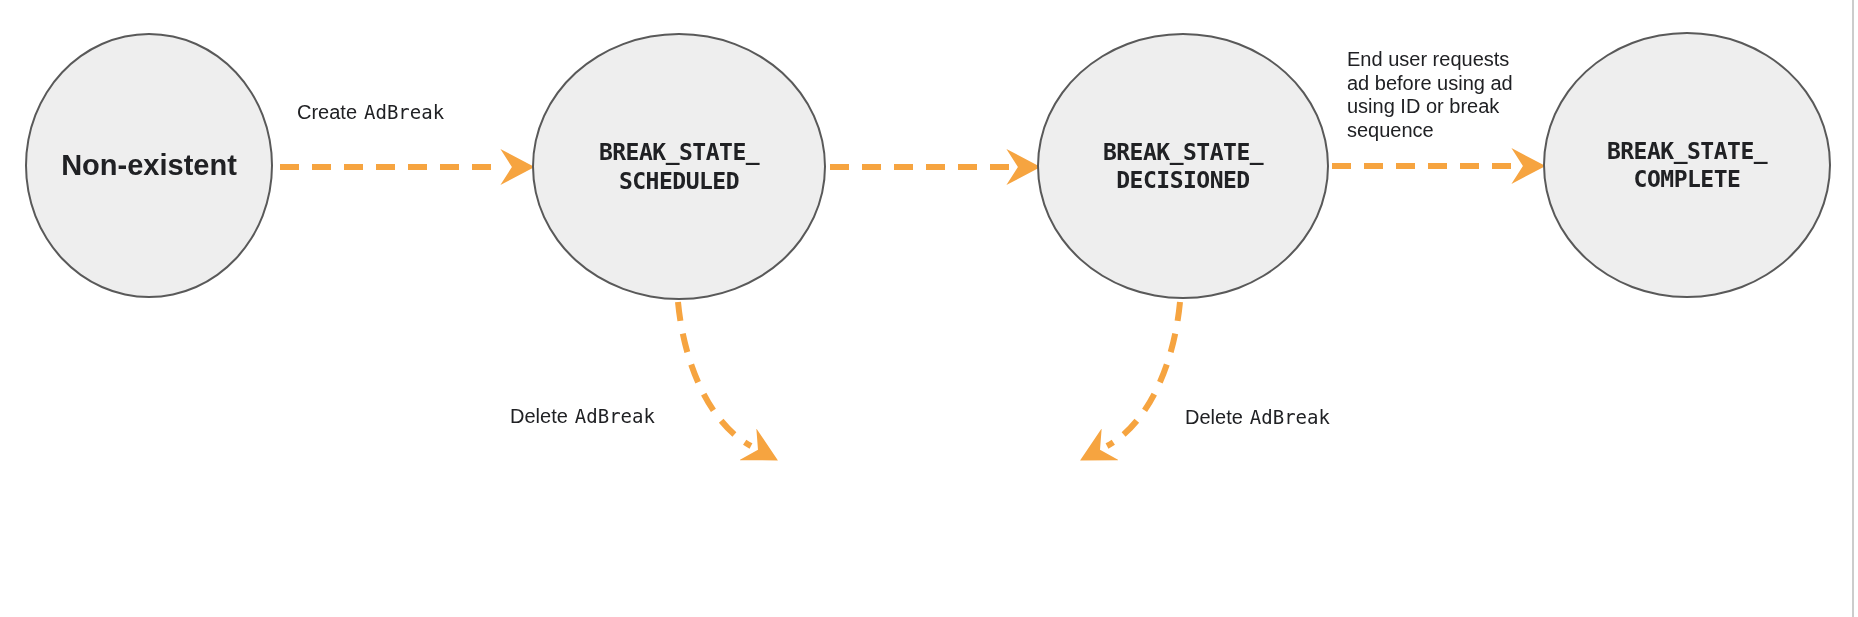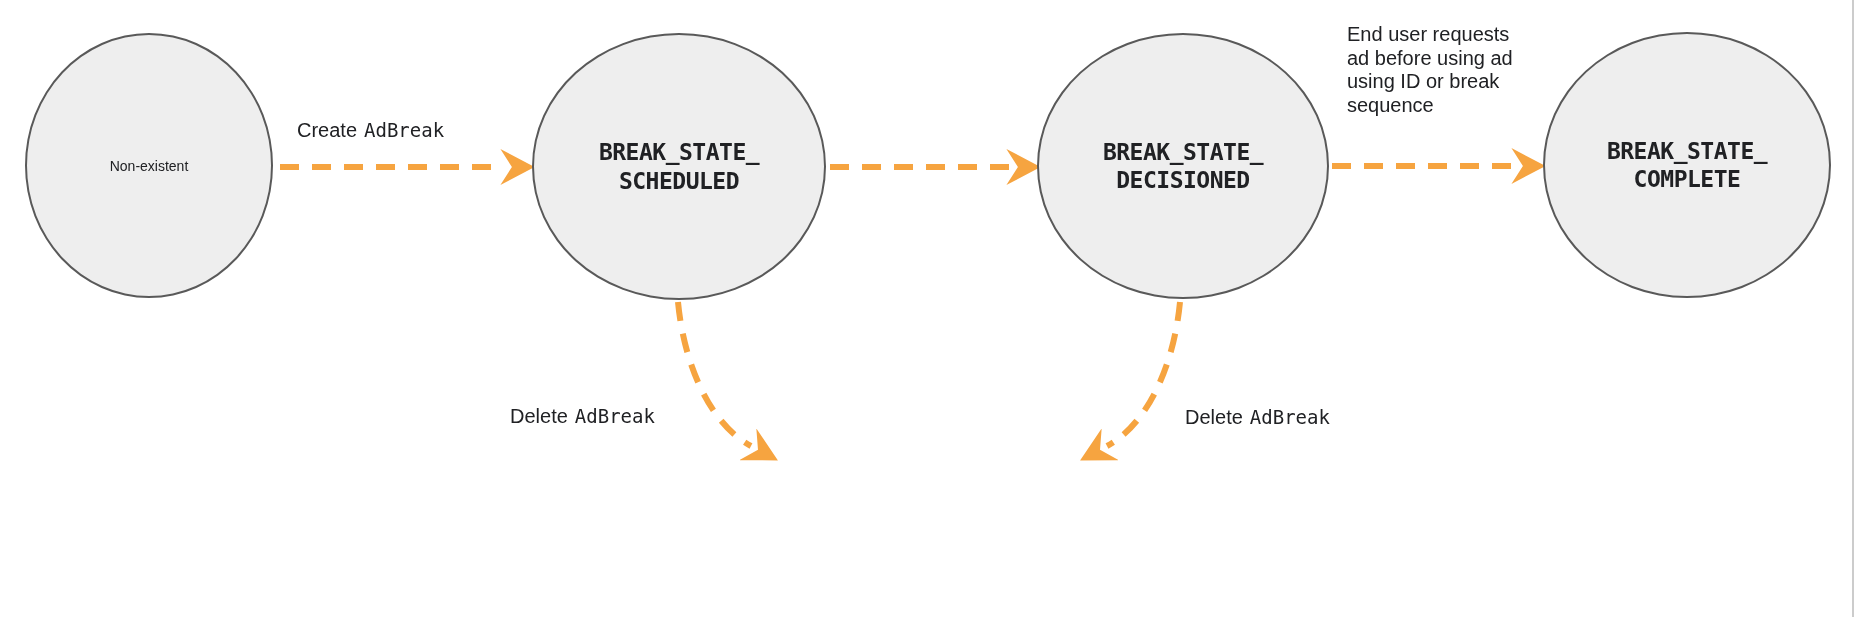--- a/index.html
+++ b/index.html
@@ -31,22 +31,22 @@
     background: var(--node-fill, #EEEEEE);
     border: 2px solid var(--node-stroke, #595959);
     display: flex;
     align-items: center;
     justify-content: center;
     text-align: center;
     color: var(--text, #202124);
   }
   .node-label-sans {
     font-family: "Liberation Sans", sans-serif;
-    font-weight: normal;
-    font-size: 14px;
+    font-weight: bold;
+    font-size: 29px;
     justify-content: center;
   }
   .node-label-mono {
     font-family: "DejaVu Sans Mono", monospace;
     font-weight: bold;
     font-size: 23px;
     letter-spacing: -0.5px;
     line-height: 1.22;
   }
   .block { display: block; }
@@ -107,26 +107,26 @@
   </div>
 
   <div class="node node-label-mono" style="left:1543px; top:32px; width:288px; height:266px;">
     <span>
       <span class="block">BREAK_STATE_</span>
       <span class="block">COMPLETE</span>
     </span>
   </div>
 
 
-  <div class="t-label" style="left:297px; top:101px;margin-top:18px;">
+  <div class="t-label" style="left:297px; top:101px;">
     <span>Create</span><span class="code sp">AdBreak</span>
   </div>
 
 
-  <div class="t-label" style="left:1347px; top:23px;">
+  <div class="t-label" style="left:1347px; top:48px;">
     <span class="block">End user requests</span>
     <span class="block">ad before using ad</span>
     <span class="block">using ID or break</span>
     <span class="block">sequence</span>
   </div>
 
   <div class="t-label" style="left:510px; top:405px;">
     <span>Delete</span><span class="code sp">AdBreak</span>
   </div>
 

